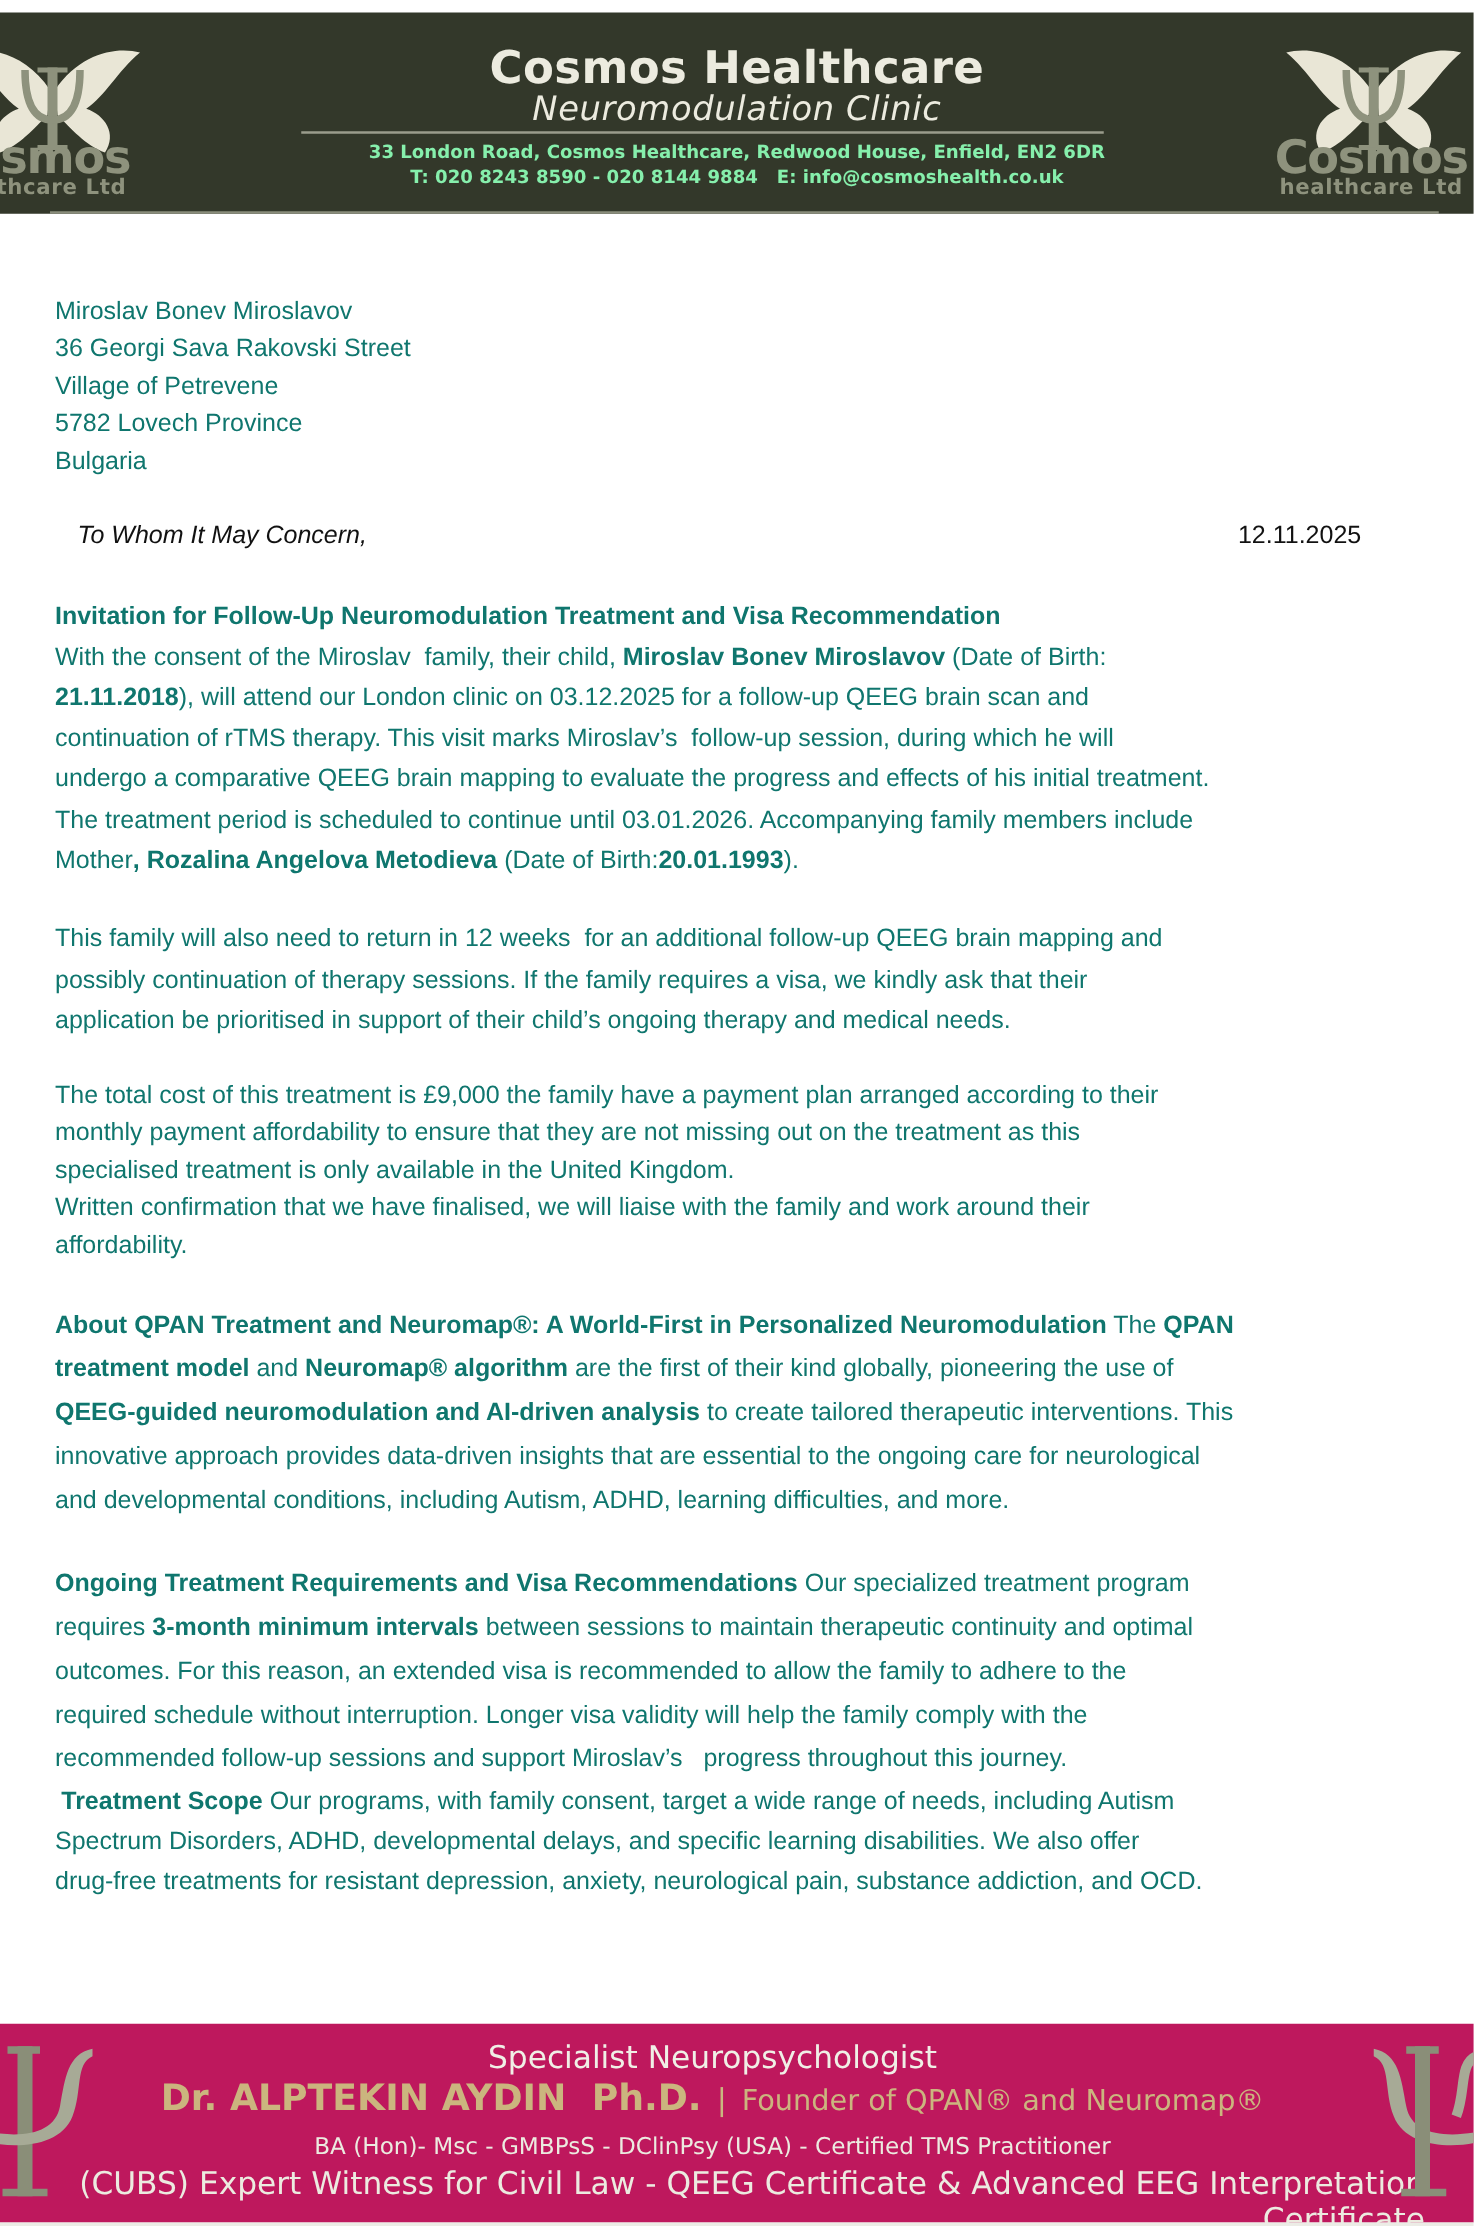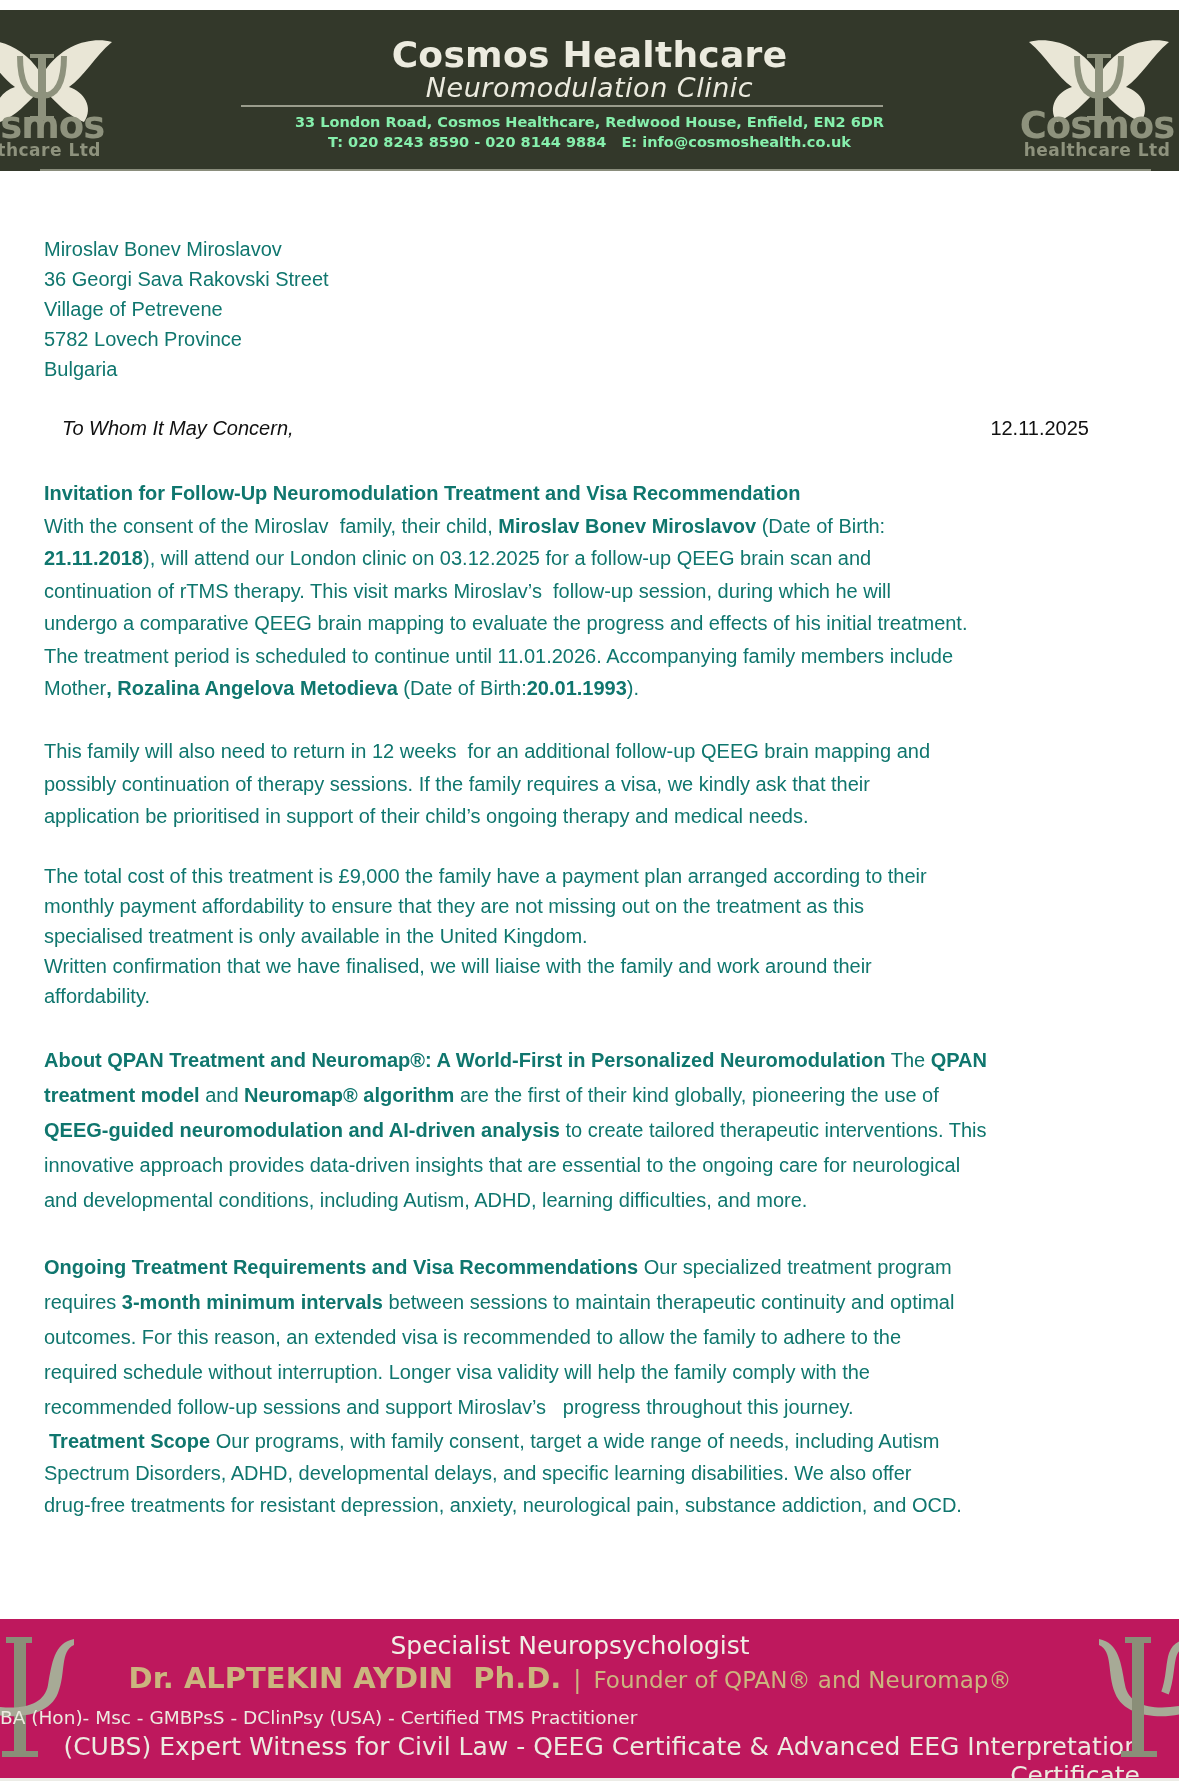--- a/index.html
+++ b/index.html
@@ -53,21 +53,21 @@
   .psi { position: absolute; top: 14px; width: 90px; height: 130px; }
   .psi.left { left: -12px; }
   .psi.right { right: -6px; }
   .f-role { position: absolute; top: 12px; left: 0; width: 1140px; text-align: center;
             font-size: 25px; color: #f0efe6; font-family: "DejaVu Sans", sans-serif; }
   .f-name-row { position: absolute; top: 42px; left: 0; width: 1140px; text-align: center;
                 white-space: nowrap; color: #cbb57e; font-family: "DejaVu Sans", sans-serif; }
   .f-name { font-size: 29px; font-weight: bold; }
   .f-sep { font-size: 24px; color: #c9b67f; margin: 0 12px; font-weight: normal; }
   .f-founder { font-size: 23px; font-weight: normal; }
-  .f-cred1 { position: absolute; top: 88px; left: 0; width: 1140px; text-align: left;
+  .f-cred1 { position: absolute; top: 88px; left: 0; width: 1140px; text-align: center;
              font-size: 18.5px; color: #ecebe0; font-family: "DejaVu Sans", sans-serif; }
   .f-cred2 { position: absolute; top: 113px; left: 0; width: 1140px; text-align: right;
              font-size: 25px; color: #ecebe0; font-family: "DejaVu Sans", sans-serif; }
 </style>
 </head>
 <body>
 
 <div class="header">
   <div class="logo left">
     <svg width="160" height="110" viewBox="0 0 160 110">
@@ -117,21 +117,21 @@
   <span class="greeting">To Whom It May Concern,</span>
   <span class="date">12.11.2025</span>
 </div>
 
 <div class="letter p1">
   <span class="line"><b>Invitation for Follow-Up Neuromodulation Treatment and Visa Recommendation</b></span>
   <span class="line" style="white-space:pre"><span>With the consent of the Miroslav  family, their child, </span><b>Miroslav Bonev Miroslavov</b><span> (Date of Birth:</span></span>
   <span class="line"><b>21.11.2018</b><span>), will attend our London clinic on 03.12.2025 for a follow-up QEEG brain scan and</span></span>
   <span class="line" style="white-space:pre">continuation of rTMS therapy. This visit marks Miroslav’s  follow-up session, during which he will</span>
   <span class="line">undergo a comparative QEEG brain mapping to evaluate the progress and effects of his initial treatment.</span>
-  <span class="line">The treatment period is scheduled to continue until 11.01.2026. Accompanying family members include</span>
+  <span class="line">The treatment period is scheduled to continue until 03.01.2026. Accompanying family members include</span>
   <span class="line"><span>Mother</span><b>, Rozalina Angelova Metodieva</b><span> (Date of Birth:</span><b>20.01.1993</b><span>).</span></span>
 </div>
 
 <div class="letter p2">
   <span class="line" style="white-space:pre">This family will also need to return in 12 weeks  for an additional follow-up QEEG brain mapping and</span>
   <span class="line">possibly continuation of therapy sessions. If the family requires a visa, we kindly ask that their</span>
   <span class="line">application be prioritised in support of their child’s ongoing therapy and medical needs.</span>
 </div>
 
 <div class="letter p3">

